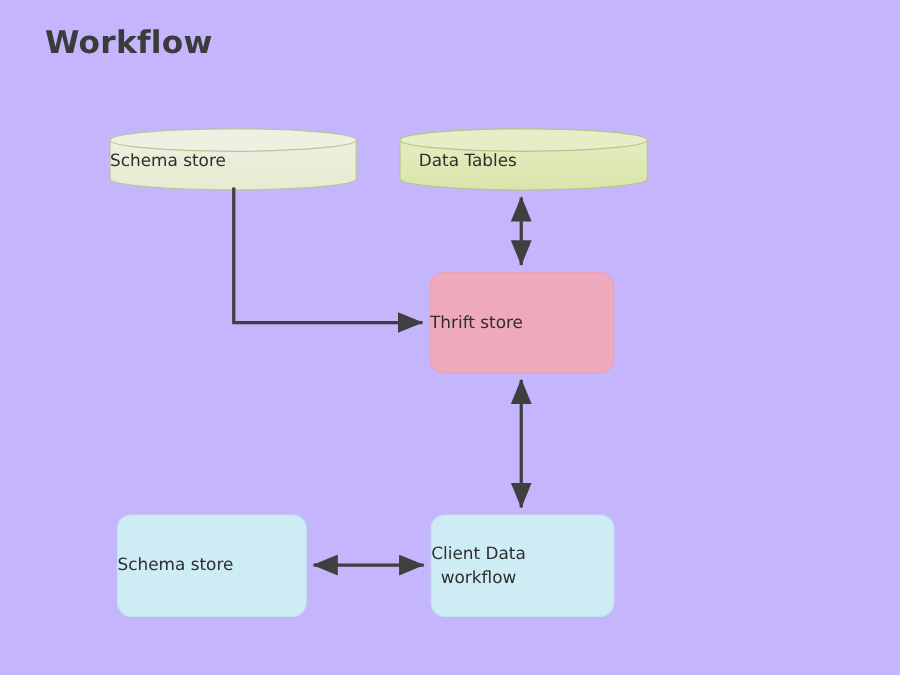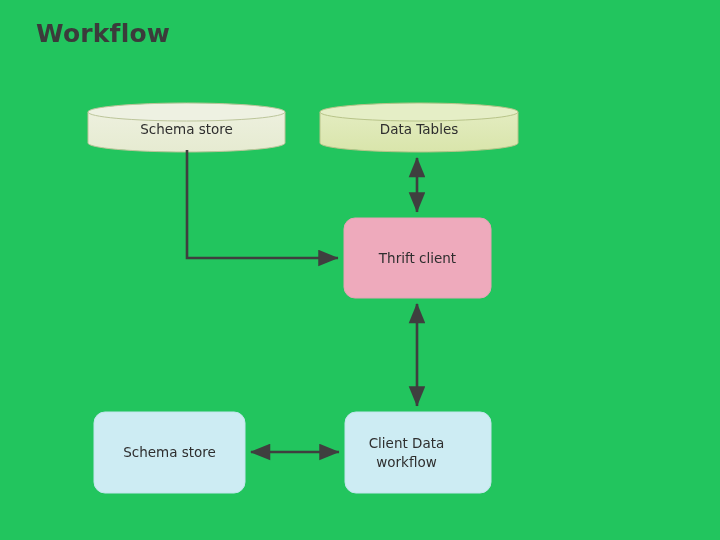--- a/index.html
+++ b/index.html
@@ -7,21 +7,21 @@
     padding: 0;
     background: #ffffff;
   }
   body {
     font-family: "DejaVu Sans", "Liberation Sans", sans-serif;
   }
   #slide {
     position: relative;
     width: 720px;
     height: 540px;
-    background: #22c55e;
+    background: #c4b5fd;
     overflow: hidden;
   }
   #slide-title {
     position: absolute;
     left: 36px;
     top: 19px;
     font-size: 25px;
     font-weight: bold;
     color: #3b3b3b;
     letter-spacing: 0.2px;
@@ -35,31 +35,31 @@
     top: 0;
     width: 720px;
     height: 540px;
   }
 
   
   .node-label {
     position: absolute;
     display: flex;
     align-items: center;
-    justify-content: center;
+    justify-content: flex-start;
     text-align: center;
     color: #2e2e2e;
     font-size: 13.5px;
     line-height: 1.35;
     pointer-events: none;
   }
   .node-label span { display: block; }
 
   .lbl-schema-store  { left: 88px;  top: 106px; width: 197px; height: 46px; }
-  .lbl-data-tables   { left: 320px; top: 106px; width: 198px; height: 46px; }
+  .lbl-data-tables   { left: 320px; top: 106px; width: 198px; height: 46px; padding-left: 15px; }
   .lbl-thrift-client { left: 344px; top: 218px; width: 147px; height: 80px; }
   .lbl-schema-cache  { left: 94px;  top: 412px; width: 151px; height: 81px; }
   .lbl-client-data   { left: 345px; top: 412px; width: 123px; height: 81px; }
 </style>
 </head>
 <body>
 
 <div id="slide">
 
   <div id="slide-title">Workflow</div>
@@ -110,21 +110,21 @@
 
   <div class="node-label lbl-schema-store">
     <span>Schema store</span>
   </div>
 
   <div class="node-label lbl-data-tables">
     <span>Data Tables</span>
   </div>
 
   <div class="node-label lbl-thrift-client">
-    <span>Thrift client</span>
+    <span>Thrift store</span>
   </div>
 
   <div class="node-label lbl-schema-cache">
     <div>
       <span>Schema store</span>
     </div>
   </div>
 
   <div class="node-label lbl-client-data">
     <div>

